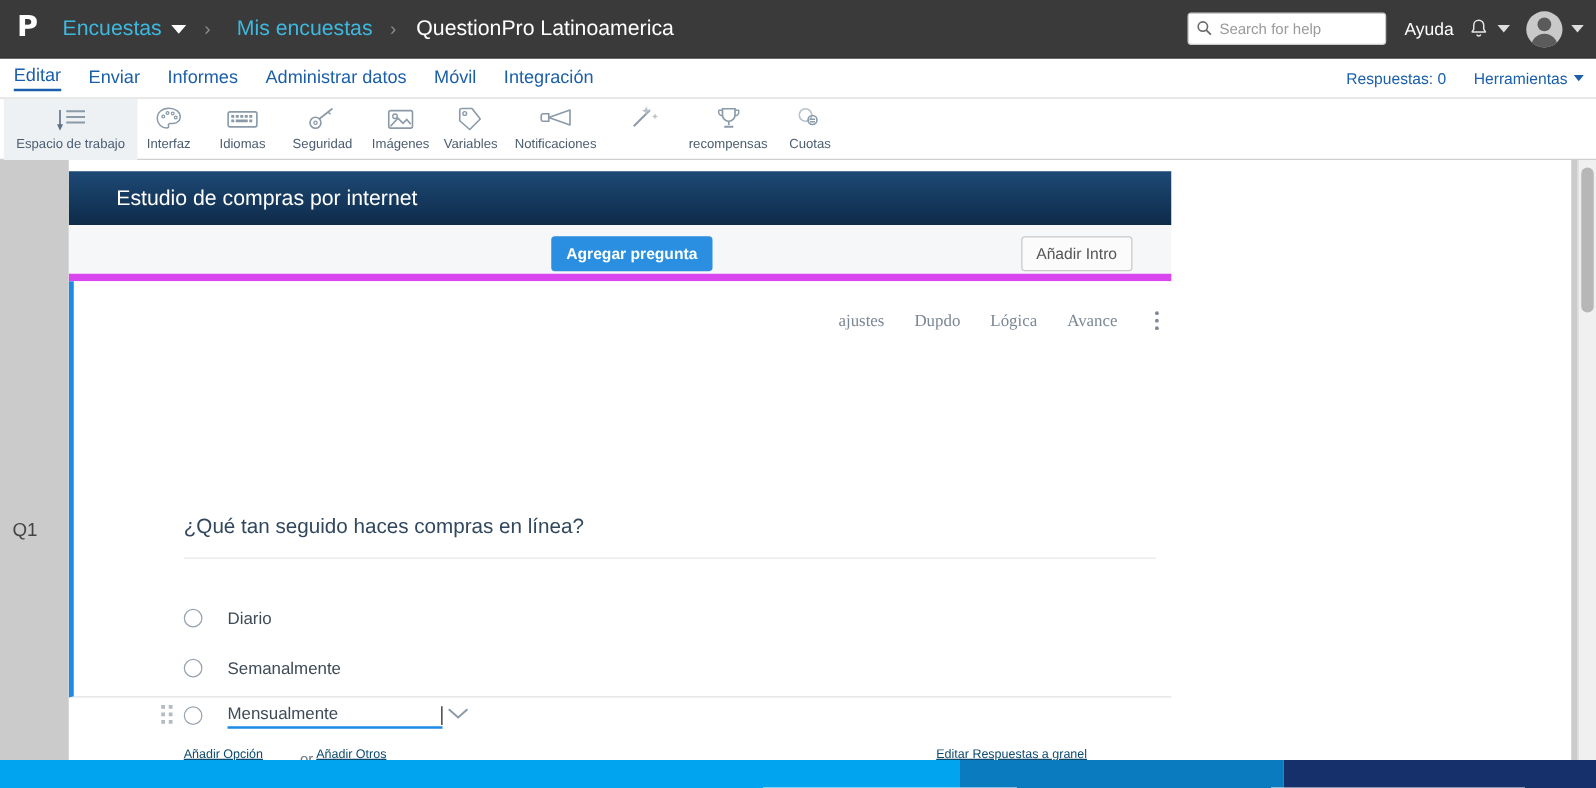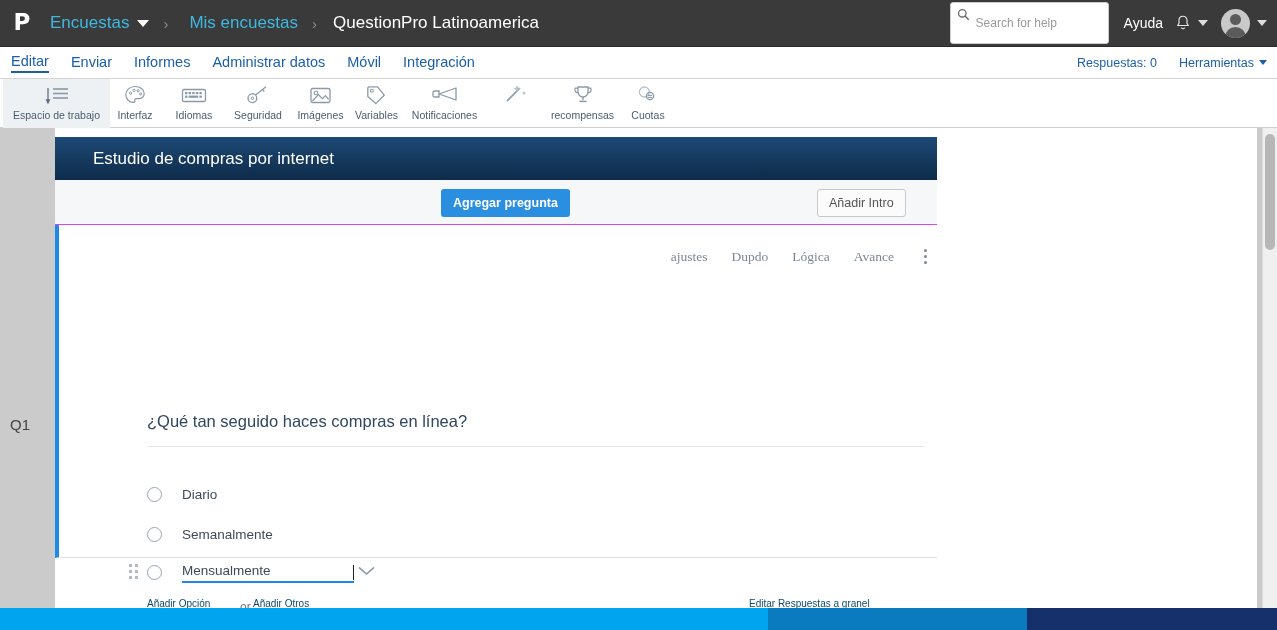--- a/index.html
+++ b/index.html
@@ -46,21 +46,21 @@
   .btn-upgrade {
     background: #f15a22; color: #ffffff;
     font-size: 12.5px; font-weight: bold;
     padding: 7px 12px; border: none; border-radius: 2px;
     cursor: pointer; white-space: nowrap;
   }
   .search-wrap {
     position: relative; margin-left: 17px;
   }
   .search-input {
-    width: 159px; height: 42px;
+    width: 159px; height: 26px;
     border: 1px solid #cccccc; border-radius: 3px;
     padding: 0 6px 0 25px; font-size: 12px; color: #444;
     font-family: "Liberation Sans", sans-serif;
     background: #ffffff;
   }
   .search-input::placeholder { color: #9a9a9a; }
   .search-icon {
     position: absolute; left: 7px; top: 6px;
     width: 13px; height: 13px; pointer-events: none;
   }
@@ -183,21 +183,21 @@
     width: 882px; height: 43px;
     background: linear-gradient(to bottom, #1d4977 0%, #173d63 40%, #0e2b4a 100%);
     display: flex; align-items: center;
   }
   .survey-title {
     color: #ffffff; font-size: 17px; margin-left: 38px; white-space: nowrap;
   }
   .addq-bar {
     position: absolute; left: 0; top: 52px;
     width: 882px; height: 45px;
-    background: #f6f7f8; border-bottom: 1px solid #d946ef;
+    background: #f6f7f8; border-bottom: 6px solid #d946ef;
   }
   .btn-add-question {
     position: absolute; background: #2a8fe0; color: #fff;
     border: none; border-radius: 3px;
     font-size: 12.5px; font-weight: bold;
     padding: 7px 12px; cursor: pointer; white-space: nowrap;
     font-family: "Liberation Sans", sans-serif;
   }
   .btn-outline {
     position: absolute; background: #fbfbfb; color: #555;

